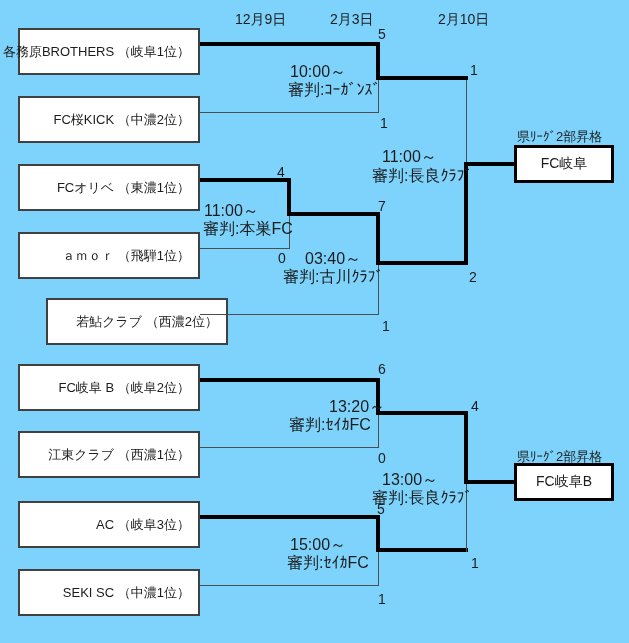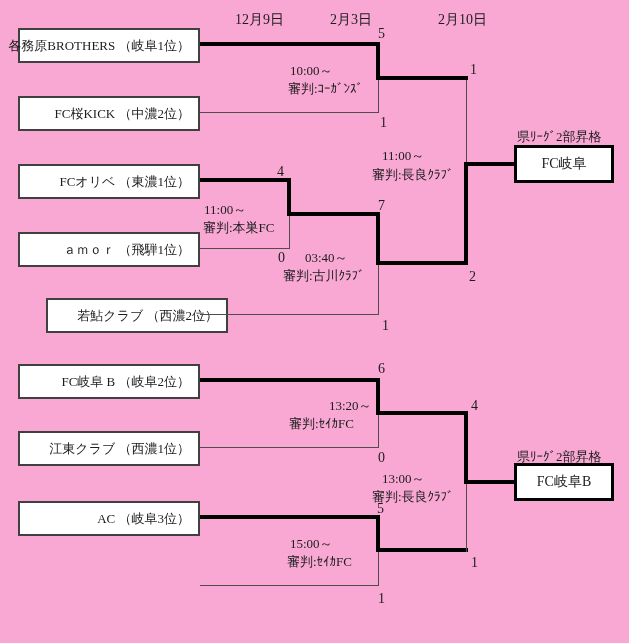--- a/index.html
+++ b/index.html
@@ -1,56 +1,57 @@
 <!DOCTYPE html>
 <html><head>
 <meta charset="utf-8">
 <style>
   html,body{margin:0;padding:0;background:#ffffff;}
   .stage{
-    position:relative;width:629px;height:643px;background:#f9a8d4;
-    font-family:Liberation Serif, serif;color:#1c1c1c;
+    position:relative;width:629px;height:643px;background:#7dd3fc;
+    font-family:Liberation Sans, sans-serif;color:#1c1c1c;
     overflow:hidden;
   }
   .date{position:absolute;font-size:14px;white-space:nowrap;}
   .team-box{
-    position:absolute;left:18px;width:182px;height:35px;
+    position:absolute;left:18px;width:182px;height:47px;
     border:2px solid #404040;box-sizing:border-box;background:#fff;
     display:flex;align-items:center;justify-content:flex-end;
     padding-right:8px;font-size:13px;white-space:nowrap;
   }
   .champ-box{
     position:absolute;left:514px;width:100px;height:38px;
     border:3px solid #000;box-sizing:border-box;background:#fff;
     display:flex;align-items:center;justify-content:center;
     font-size:14px;white-space:nowrap;
   }
   .note{position:absolute;font-size:13px;white-space:nowrap;}
   .score{position:absolute;font-size:14px;white-space:nowrap;}
-  .lbl{position:absolute;font-size:13px;white-space:nowrap;}
+  .lbl{position:absolute;font-size:16px;white-space:nowrap;}
   .hl,.vl{position:absolute;background:#000;}
   .thin{background:#4d4d4d;}
 </style>
 </head>
 <body>
 
 <div class="stage">
 
   <div class="date" style="left:235px;top:11px;">12月9日</div>
   <div class="date" style="left:330px;top:11px;">2月3日</div>
   <div class="date" style="left:438px;top:11px;">2月10日</div>
 
   <div class="team-box" style="top:28px;">各務原BROTHERS （岐阜1位）</div>
   <div class="team-box" style="top:96px;">FC桜KICK （中濃2位）</div>
   <div class="team-box" style="top:164px;">FCオリベ （東濃1位）</div>
   <div class="team-box" style="top:232px;">ａｍｏｒ （飛騨1位）</div>
   <div class="team-box" style="top:298px;margin-left:28px;">若鮎クラブ （西濃2位）</div>
   <div class="team-box" style="top:364px;">FC岐阜 B （岐阜2位）</div>
   <div class="team-box" style="top:431px;">江東クラブ （西濃1位）</div>
   <div class="team-box" style="top:501px;">AC （岐阜3位）</div>
+  <div class="team-box" style="top:569px;">SEKI SC （中濃1位）</div>
 
   <div class="hl" style="left:200px;top:42px;width:180px;height:4px;"></div>
   <div class="hl thin" style="left:200px;top:112px;width:179px;height:1px;"></div>
   <div class="vl" style="left:376px;top:42px;width:4px;height:38px;"></div>
   <div class="vl thin" style="left:378px;top:80px;width:1px;height:32px;"></div>
   <div class="hl" style="left:376px;top:76px;width:92px;height:4px;"></div>
 
   <div class="hl" style="left:200px;top:178px;width:91px;height:4px;"></div>
   <div class="hl thin" style="left:200px;top:248px;width:90px;height:1px;"></div>
   <div class="vl" style="left:287px;top:178px;width:4px;height:38px;"></div>

